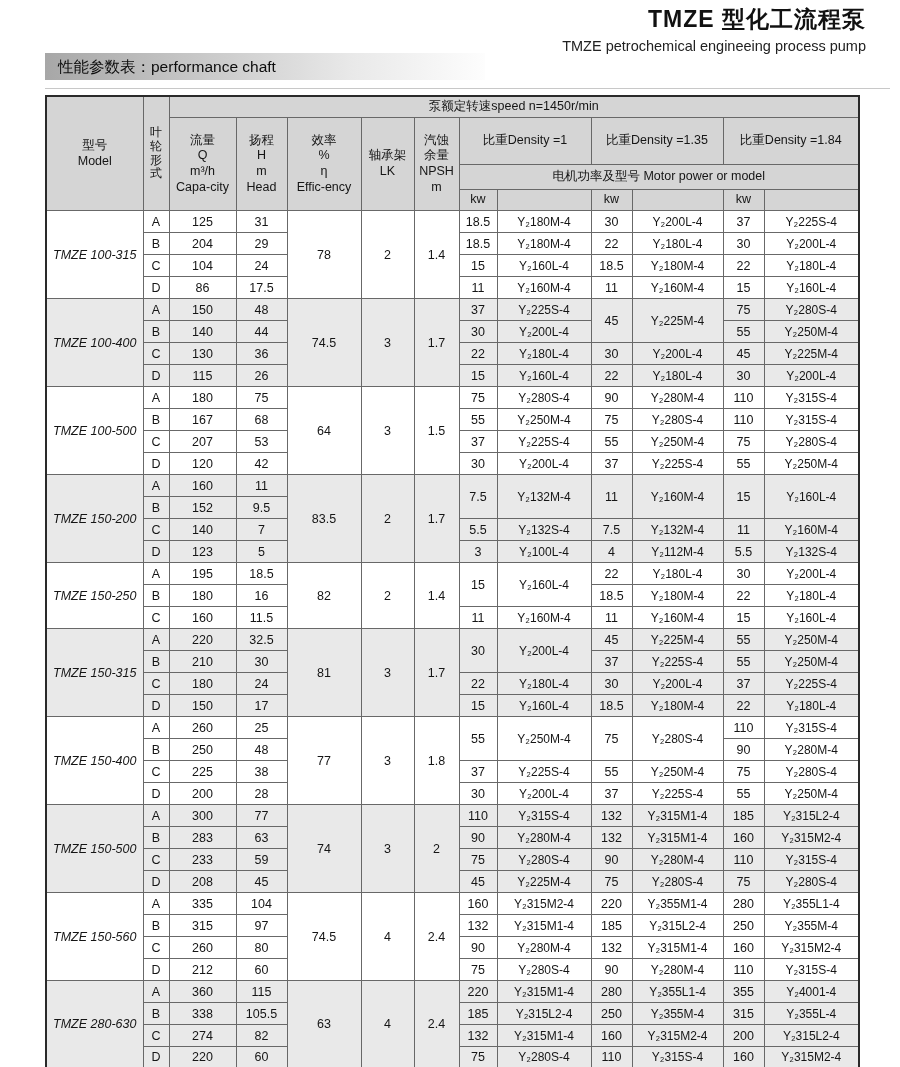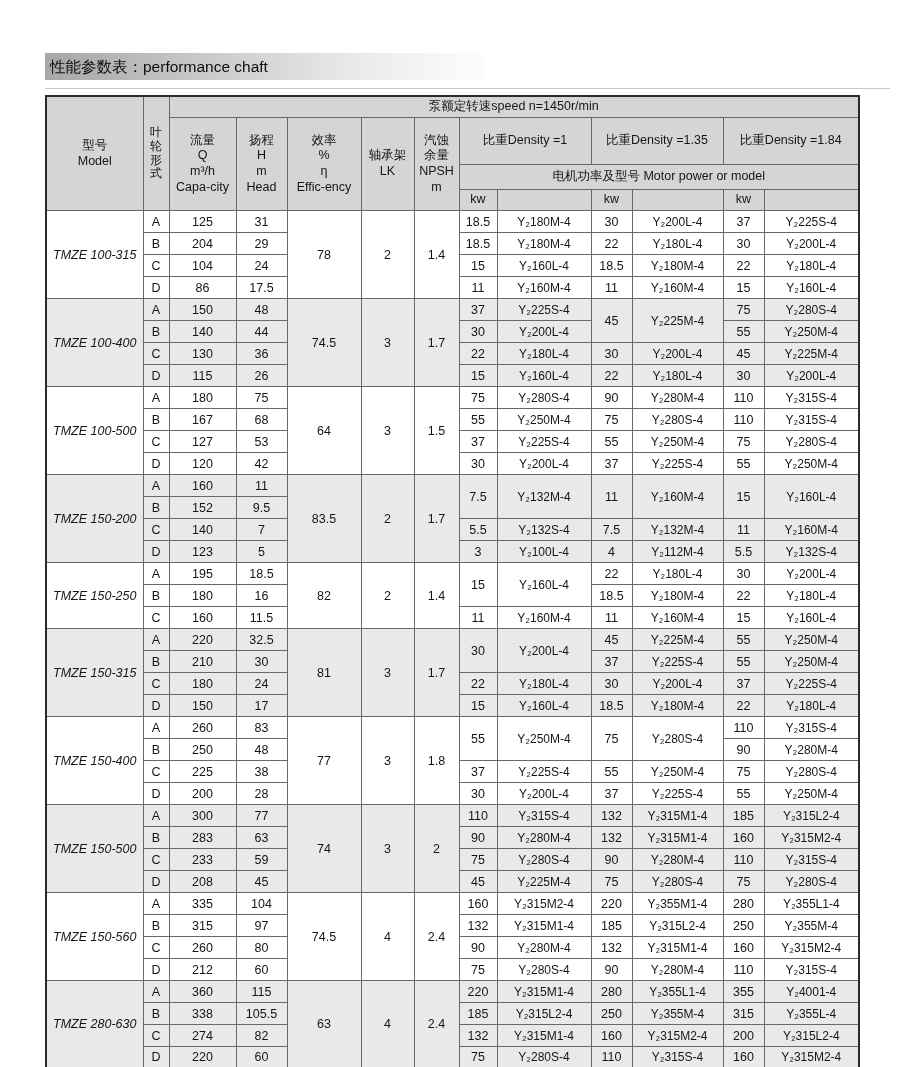--- a/index.html
+++ b/index.html
@@ -10,21 +10,21 @@
     font-family: "Liberation Sans", sans-serif;
     color: #1a1a1a;
     overflow: hidden;
   }
   .title-block { position: absolute; top: 4px; right: 34px; text-align: right; }
   .title-cn { font-size: 23px; font-weight: bold; letter-spacing: 1px; color:#111; }
   .title-en { font-size: 14.5px; color: #222; margin-top: 3px; }
   .section-bar {
     position: absolute; left: 45px; top: 53px; width: 440px; height: 27px;
     background: linear-gradient(to right, #a7a7a7, #e9e9e9 70%, #fdfdfd);
-    line-height: 27px; padding-left: 5px; box-sizing: border-box;
+    line-height: 27px; padding-left: 13px; box-sizing: border-box;
     font-size: 15.5px; color: #0d0d0d;
   }
   .page-rule { position: absolute; left: 45px; top: 88px; width: 845px; height: 1px; background: #c8c8c8; }
 
   table.perf {
     position: absolute; left: 45px; top: 95px; width: 813px;
     border-collapse: collapse; table-layout: fixed;
     border: 2px solid #2a2a2a;
   }
   .perf th, .perf td {
@@ -44,20 +44,24 @@
   .perf tbody tr.shaded > th, .perf tbody tr.shaded > td { background: #e9e9e9; }
   .perf tbody tr > th, .perf tbody tr > td { background: #ffffff; }
   .perf td.motor-model-cell { font-size: 12px; }
   .perf th.model-cell { font-size: 12.5px; font-style: italic; }
 </style>
 </head>
 <body>
 
 <div class="page">
 
+  <div class="title-block">
+    <div class="title-cn">TMZE 型化工流程泵</div>
+    <div class="title-en">TMZE petrochemical engineeing process pump</div>
+  </div>
 
   <div class="section-bar">
     <span>性能参数表：performance chaft</span>
   </div>
 
   <div class="page-rule"></div>
 
   <table class="perf">
     <colgroup>
       <col style="width:97px">
@@ -235,21 +239,21 @@
           <td>68</td>
           <td class="kw-cell">55</td>
           <td class="motor-model-cell">Y₂250M-4</td>
           <td class="kw-cell">75</td>
           <td class="motor-model-cell">Y₂280S-4</td>
           <td class="kw-cell">110</td>
           <td class="motor-model-cell">Y₂315S-4</td>
         </tr>
         <tr class="">
           <td>C</td>
-          <td>127</td>
+          <td>207</td>
           <td>53</td>
           <td class="kw-cell">37</td>
           <td class="motor-model-cell">Y₂225S-4</td>
           <td class="kw-cell">55</td>
           <td class="motor-model-cell">Y₂250M-4</td>
           <td class="kw-cell">75</td>
           <td class="motor-model-cell">Y₂280S-4</td>
         </tr>
         <tr class="">
           <td>D</td>
@@ -382,21 +386,21 @@
           <td class="motor-model-cell">Y₂160L-4</td>
           <td class="kw-cell">18.5</td>
           <td class="motor-model-cell">Y₂180M-4</td>
           <td class="kw-cell">22</td>
           <td class="motor-model-cell">Y₂180L-4</td>
         </tr>
         <tr class=" group-start">
           <th rowspan="4" class="model-cell">TMZE 150-400</th>
           <td>A</td>
           <td>260</td>
-          <td>83</td>
+          <td>25</td>
           <td rowspan="4">77</td>
           <td rowspan="4">3</td>
           <td rowspan="4">1.8</td>
           <td rowspan="2" class="kw-cell">55</td>
           <td rowspan="2" class="motor-model-cell">Y₂250M-4</td>
           <td rowspan="2" class="kw-cell">75</td>
           <td rowspan="2" class="motor-model-cell">Y₂280S-4</td>
           <td class="kw-cell">110</td>
           <td class="motor-model-cell">Y₂315S-4</td>
         </tr>

